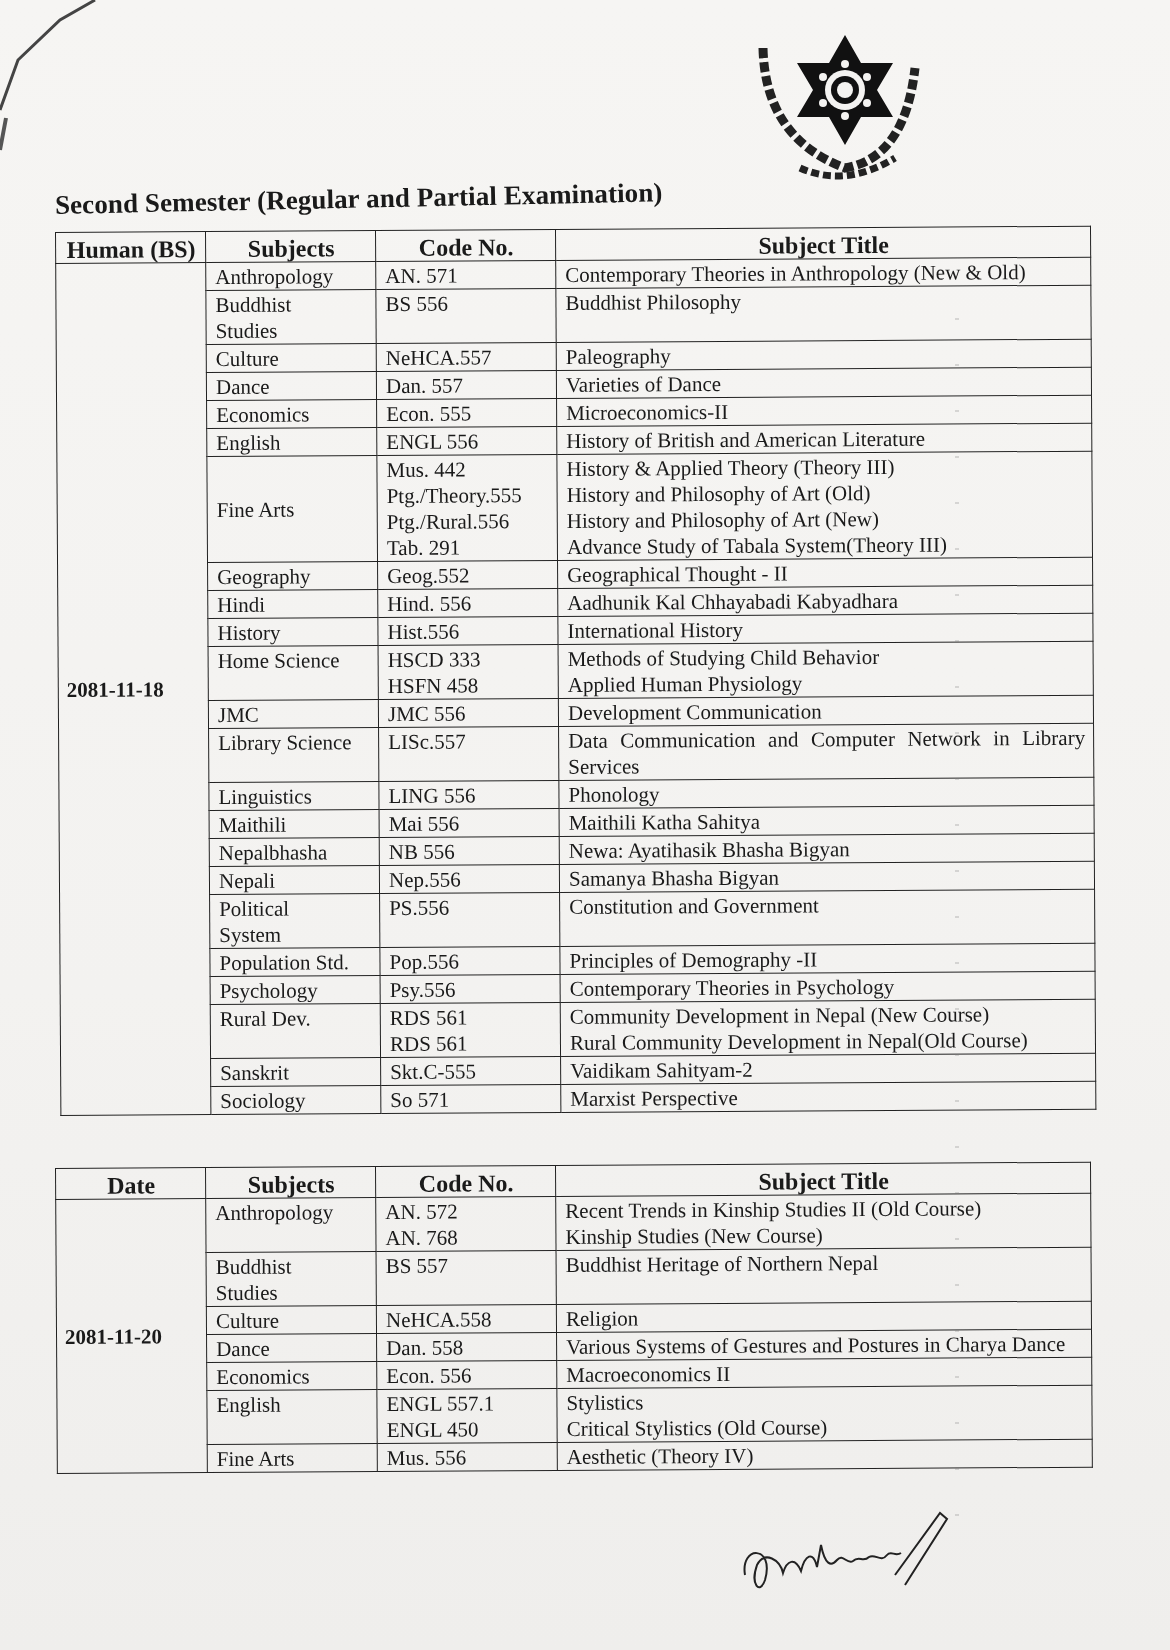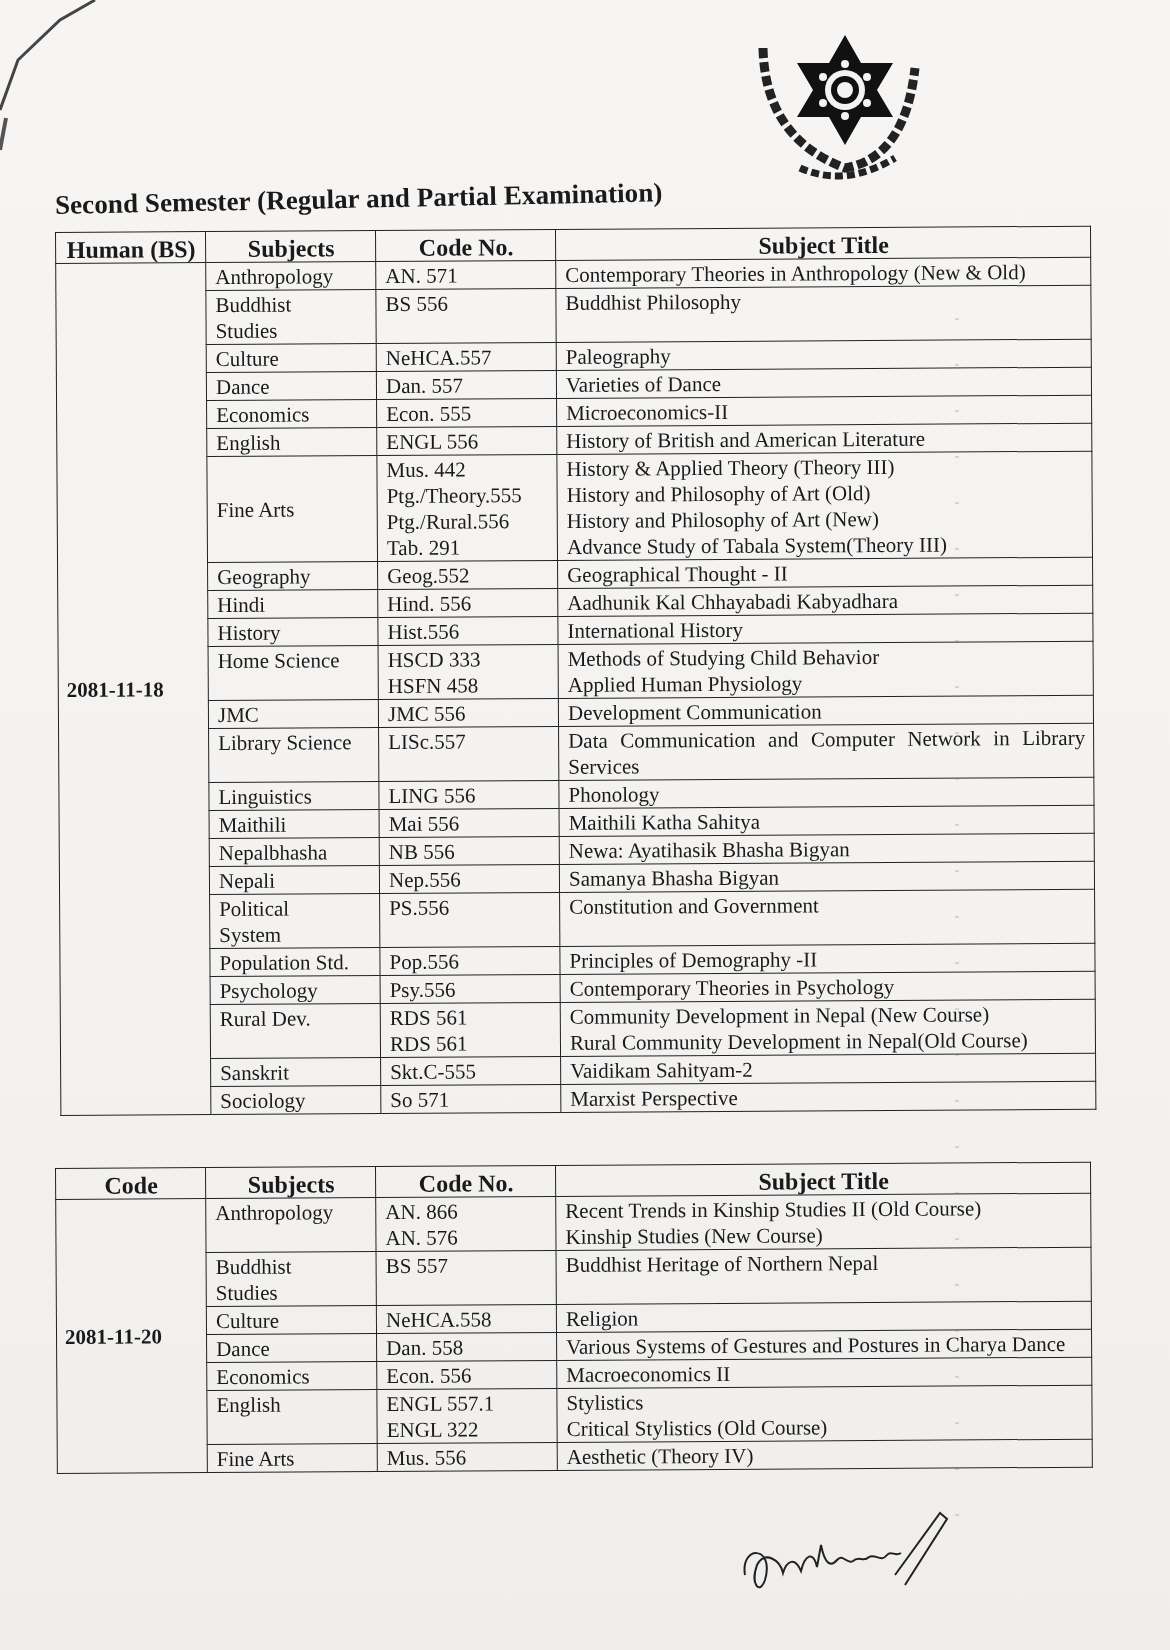--- a/index.html
+++ b/index.html
@@ -297,33 +297,33 @@
 
   <table class="schedule table2">
     <colgroup>
       <col class="col-date">
         <col class="col-subj">
         <col class="col-code">
         <col class="col-title">
     </colgroup>
     <thead>
       <tr>
-        <th>Code</th>
+        <th>Date</th>
         <th>Subjects</th>
         <th>Code No.</th>
         <th>Subject Title</th>
       </tr>
     </thead>
     <tbody>
       <tr>
         <td class="date-cell" rowspan="7">2081-11-20</td>
         <td>Anthropology</td>
         <td>
-          <span class="line">AN. 866</span>
-          <span class="line">AN. 576</span>
+          <span class="line">AN. 572</span>
+          <span class="line">AN. 768</span>
         </td>
         <td>
           <span class="line">Recent Trends in Kinship Studies II (Old Course)</span>
           <span class="line">Kinship Studies (New Course)</span>
         </td>
       </tr>
       <tr>
         <td>
           <span class="line">Buddhist</span>
           <span class="line">Studies</span>
@@ -343,21 +343,21 @@
       </tr>
       <tr>
         <td>Economics</td>
         <td>Econ. 556</td>
         <td>Macroeconomics II</td>
       </tr>
       <tr>
         <td>English</td>
         <td>
           <span class="line">ENGL 557.1</span>
-          <span class="line">ENGL 322</span>
+          <span class="line">ENGL 450</span>
         </td>
         <td>
           <span class="line">Stylistics</span>
           <span class="line">Critical Stylistics (Old Course)</span>
         </td>
       </tr>
       <tr>
         <td>Fine Arts</td>
         <td>Mus. 556</td>
         <td>Aesthetic (Theory IV)</td>

